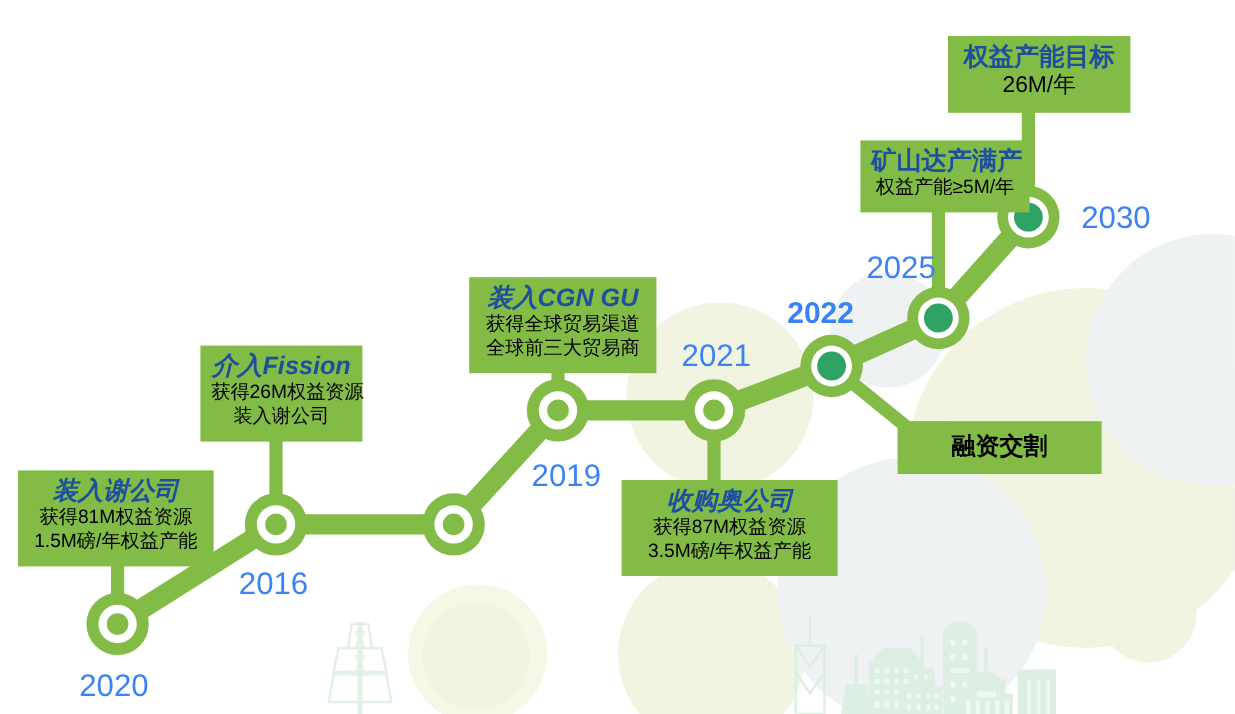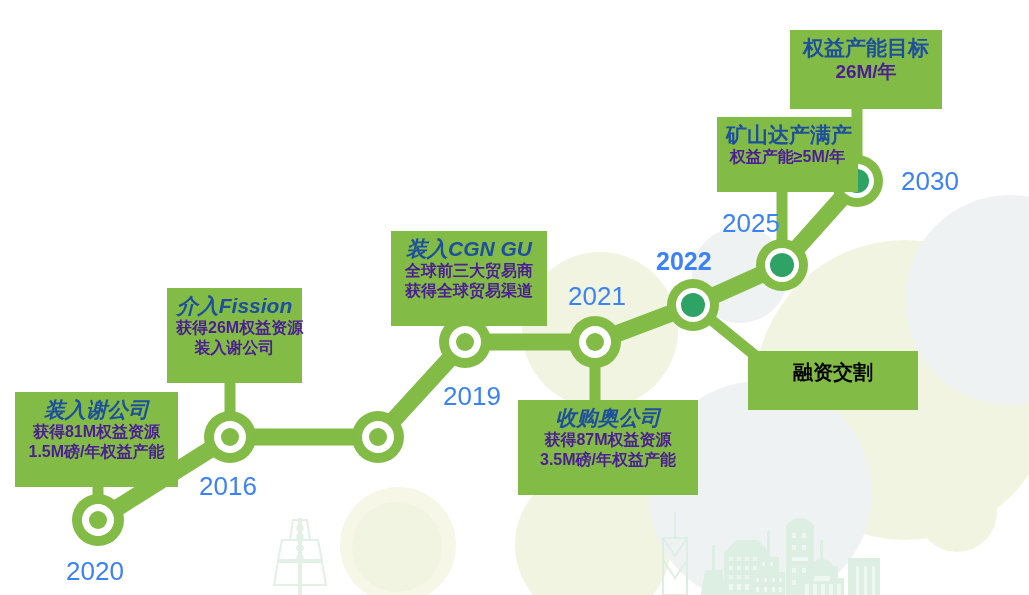--- a/index.html
+++ b/index.html
@@ -20,38 +20,37 @@
     line-height:1;
     white-space:nowrap;
     letter-spacing:0px;
   }
   .year.bold{font-weight:bold;font-size:25px;}
 
   .card{
     position:absolute;
     background:#82bb45;
     box-sizing:border-box;
-    padding:5px 9px 25px 9px;
+    padding:5px 9px 10px 9px;
     text-align:center;
   }
   .card .t{
     color:#1d4f9e;
     font-weight:bold;
     font-style:italic;
     font-size:21px;
     line-height:1.2;
     white-space:nowrap;
   }
   .card .t.up{font-style:normal;}
   .card .l{
-    color:#4c1d95;
+    color:#000000;
     font-size:16px;
     line-height:1.23;
     white-space:nowrap;
-    font-weight:bold;
   }
   .card.blue .l{color:#000000;font-weight:bold;font-size:20px;line-height:1.3;}
   .card .t.small{font-size:20px;}
 </style>
 </head>
 <body>
 
 <div id="stage">
 
   <svg id="bg" viewBox="0 0 1029 595">
@@ -253,22 +252,22 @@
   </div>
 
   <div class="card" style="left:167px; top:288px; width:135px;">
     <div class="t">介入Fission</div>
     <div class="l">获得26M权益资源</div>
     <div class="l">装入谢公司</div>
   </div>
 
   <div class="card" style="left:391px; top:231px; width:156px;">
     <div class="t">装入CGN GU</div>
+    <div class="l">获得全球贸易渠道</div>
     <div class="l">全球前三大贸易商</div>
-    <div class="l">获得全球贸易渠道</div>
   </div>
 
   <div class="card" style="left:518px; top:400px; width:180px;">
     <div class="t">收购奥公司</div>
     <div class="l">获得87M权益资源</div>
     <div class="l">3.5M磅/年权益产能</div>
   </div>
 
   <div class="card blue" style="left:748px; top:351px; width:170px; padding-top:8px;">
     <div class="l">融资交割</div>

